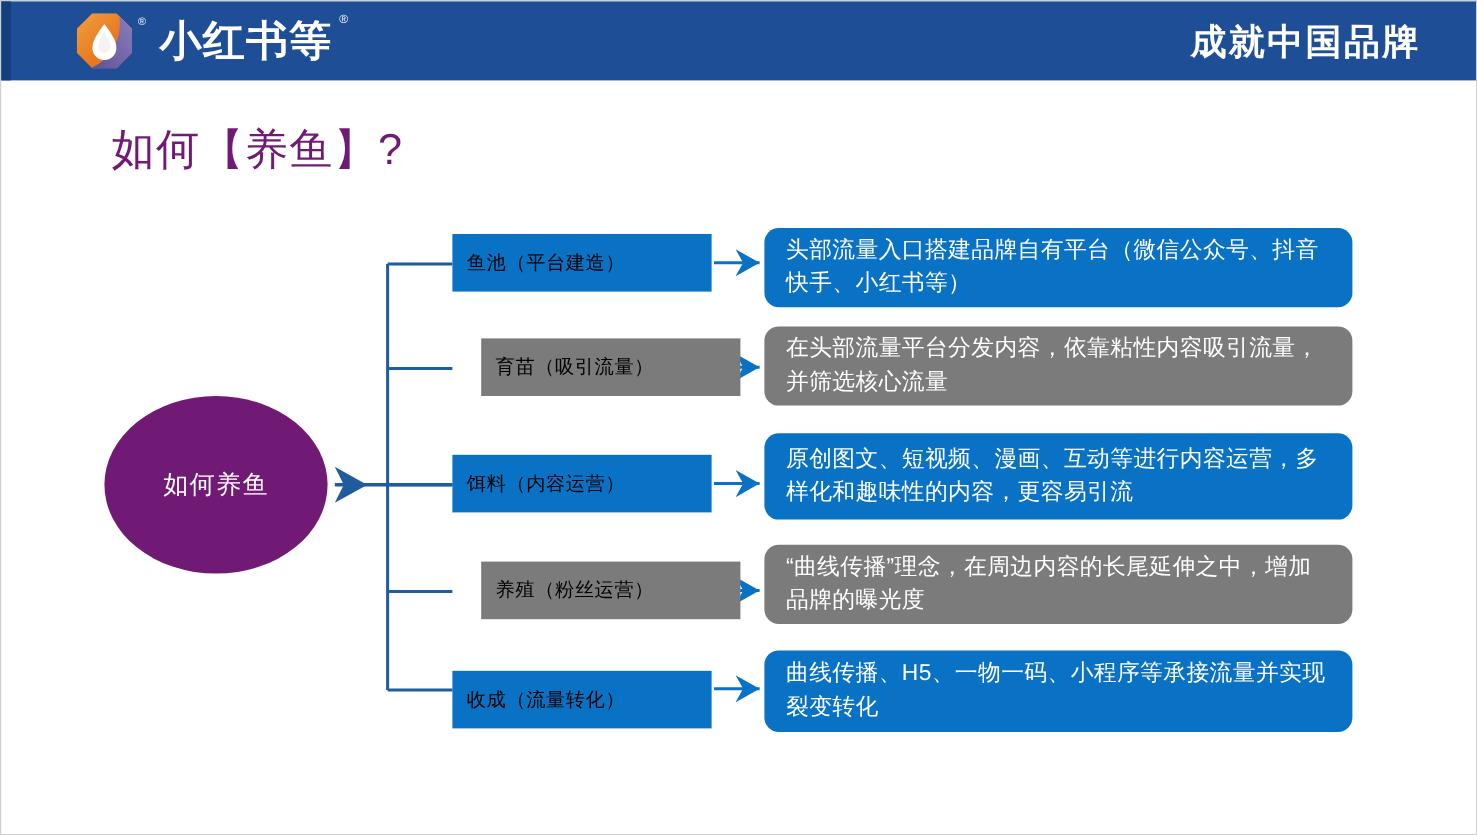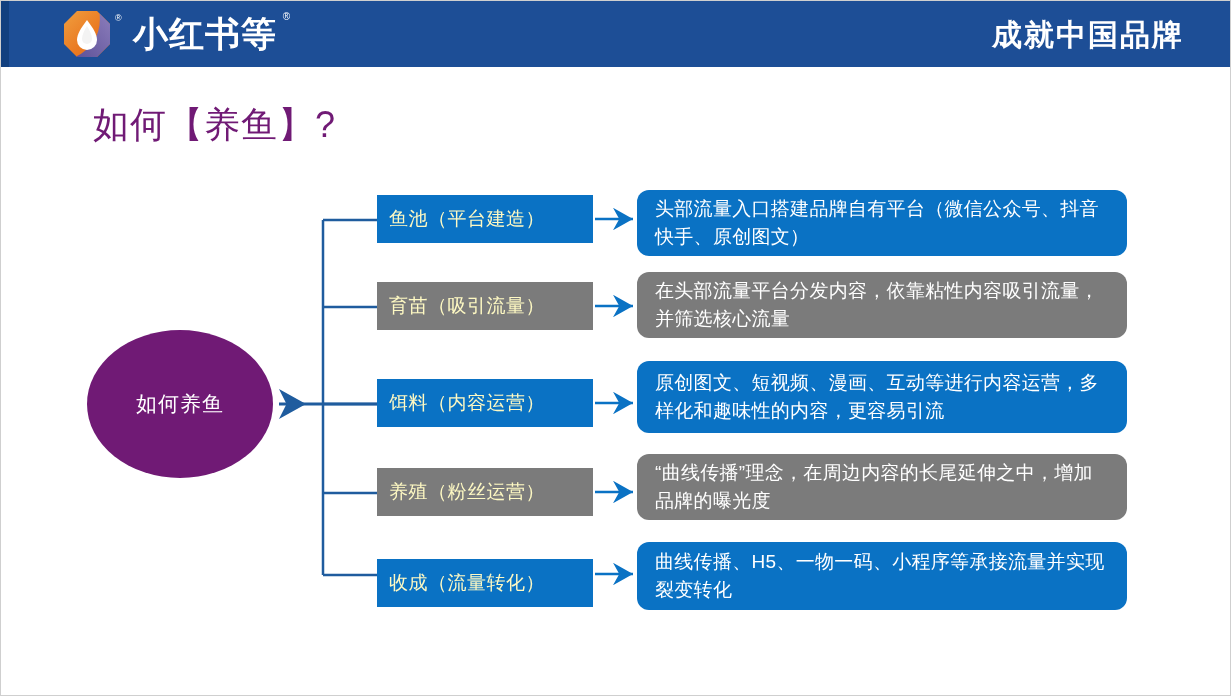--- a/index.html
+++ b/index.html
@@ -123,24 +123,24 @@
     position: absolute;
     left: 376px;
     width: 216px;
     height: 48px;
     display: flex;
     align-items: center;
     box-sizing: border-box;
     padding-left: 12px;
   }
   .stage-box.blue  { background: #0a72c4; }
-  .stage-box.gray  { background: #7b7b7b; }
+  .stage-box.gray  { background: #7b7b7b; margin-left: 24px; }
   .stage-label {
-    color: #fef9c3;
-    font-size: 19px;
+    color: #000000;
+    font-size: 16px;
     letter-spacing: 0.5px;
     white-space: nowrap;
   }
 
   
   .desc-box {
     position: absolute;
     left: 636px;
     width: 490px;
     border-radius: 12px;
@@ -257,21 +257,21 @@
     <span class="stage-label">饵料（内容运营）</span>
   </div>
   <div class="stage-box gray row4">
     <span class="stage-label">养殖（粉丝运营）</span>
   </div>
   <div class="stage-box blue row5">
     <span class="stage-label">收成（流量转化）</span>
   </div>
 
   <div class="desc-box blue drow1">
-    <span class="desc-text">头部流量入口搭建品牌自有平台（微信公众号、抖音快手、原创图文）</span>
+    <span class="desc-text">头部流量入口搭建品牌自有平台（微信公众号、抖音快手、小红书等）</span>
   </div>
   <div class="desc-box gray drow2">
     <span class="desc-text">在头部流量平台分发内容，依靠粘性内容吸引流量，并筛选核心流量</span>
   </div>
   <div class="desc-box blue drow3">
     <span class="desc-text">原创图文、短视频、漫画、互动等进行内容运营，多样化和趣味性的内容，更容易引流</span>
   </div>
   <div class="desc-box gray drow4">
     <span class="desc-text">“曲线传播”理念，在周边内容的长尾延伸之中，增加品牌的曝光度</span>
   </div>

